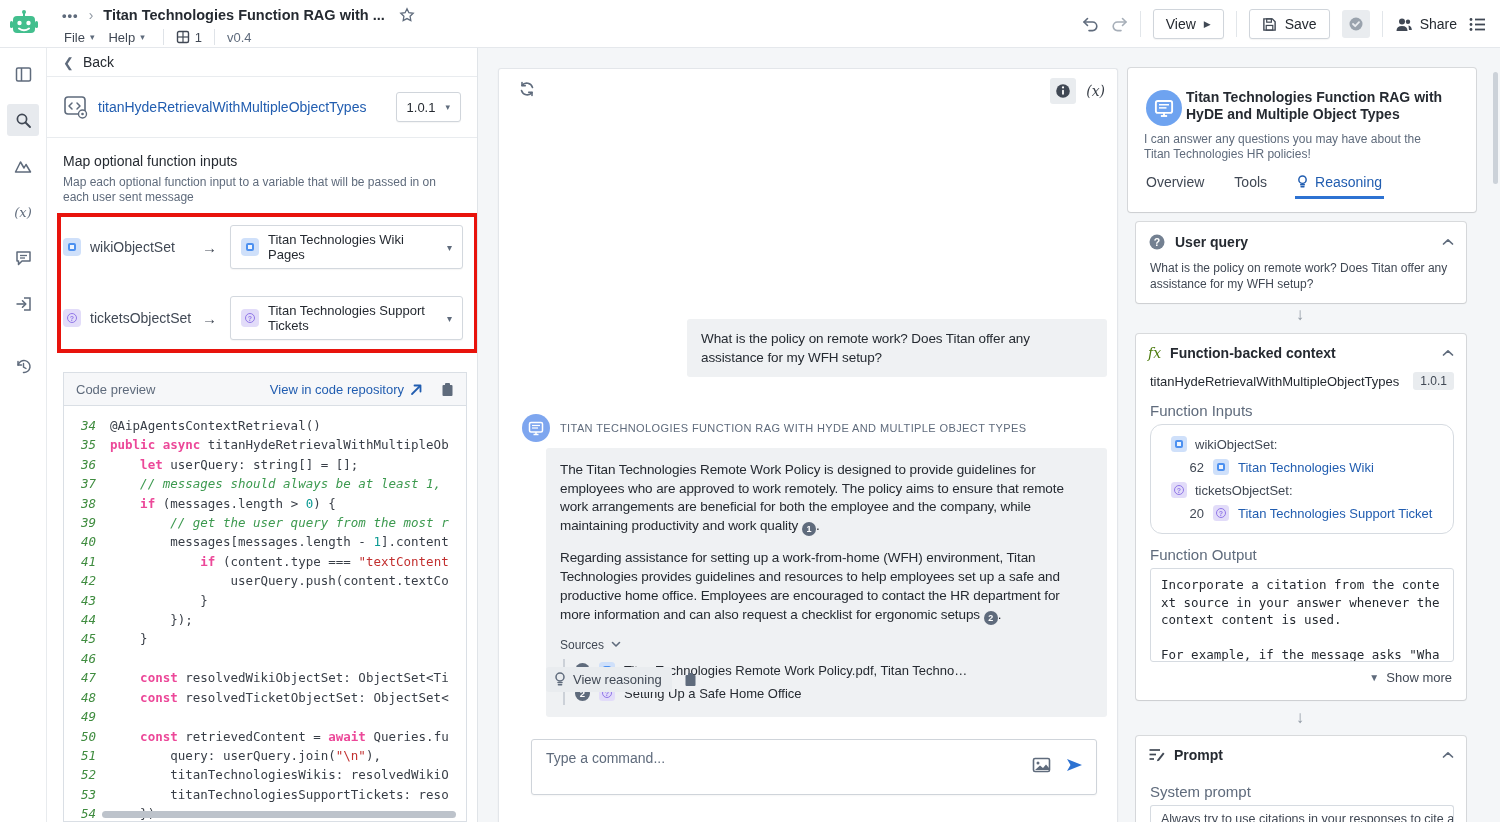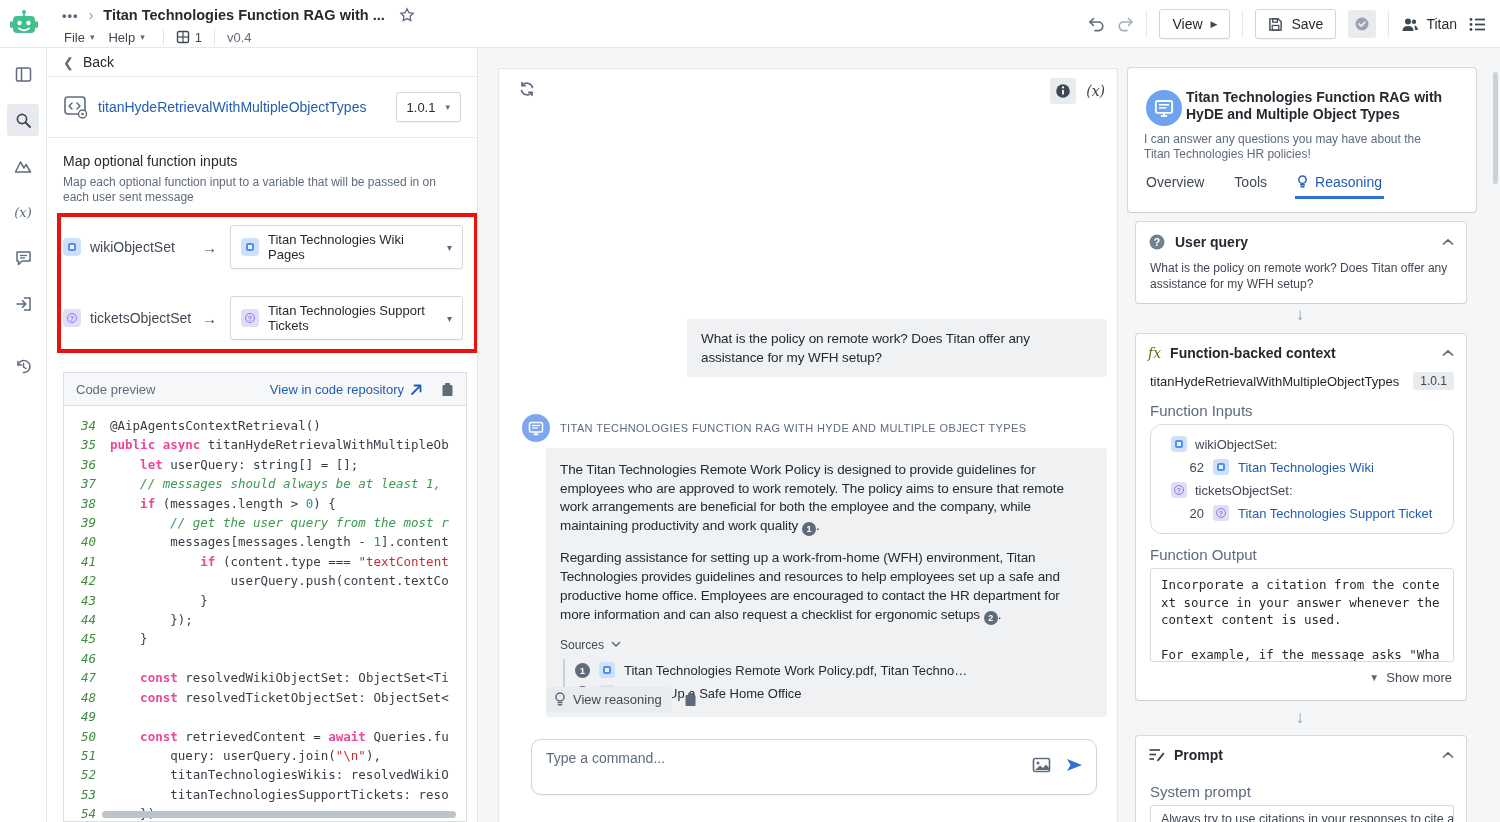--- a/index.html
+++ b/index.html
@@ -78,24 +78,24 @@
   .avatar { width:28px; height:28px; border-radius:50%; background:#7ea6ef; display:flex; align-items:center; justify-content:center; flex:none; }
   .agent-label { font-size:11px; letter-spacing:.4px; color:#5f6b7c; }
   .agent-msg { position:absolute; left:47px; top:379px; right:10px; background:#eff1f3; border-radius:3px; padding:13px 14px 12px; }
   .msg-p { font-size:13.5px; letter-spacing:-0.1px; line-height:18.7px; color:#252a31; margin-bottom:13px; }
   .cite { display:inline-flex; width:14px; height:14px; border-radius:50%; background:#5f6b7c; color:#fff; font-size:9px; font-weight:bold; align-items:center; justify-content:center; vertical-align:-2px; cursor:pointer; }
   .sources-toggle { display:flex; align-items:center; gap:7px; font-size:12px; color:#404854; cursor:pointer; margin-bottom:7px; }
   .source-rows { border-left:2px solid #ccd1d8; margin-left:3px; padding-left:10px; }
   .source-row { display:flex; align-items:center; gap:9px; height:23px; cursor:pointer; }
   .cite2 { width:15px; height:15px; font-size:9.5px; flex:none; }
   .src-text { font-size:13px; color:#252a31; white-space:nowrap; overflow:hidden; }
-  .reason-row { position:absolute; left:47px; top:618px; display:flex; align-items:center; gap:12px; }
+  .reason-row { position:absolute; left:47px; top:598px; display:flex; align-items:center; gap:12px; }
   .view-reason { display:flex; align-items:center; gap:7px; height:25px; padding:0 10px 0 8px; background:#e9ecef; border-radius:3px; font-size:13px; color:#404854; cursor:pointer; }
   .clip { color:#5f6b7c; cursor:pointer; }
-  .chat-input { position:absolute; left:32px; right:20px; top:670px; height:56px; border:1px solid #cfd4da; border-radius:10px; background:#fff; box-shadow:0 1px 2px rgba(17,20,24,.04); }
+  .chat-input { position:absolute; left:32px; right:20px; top:670px; height:56px; border:1px solid #cfd4da; border-radius:3px; background:#fff; box-shadow:0 1px 2px rgba(17,20,24,.04); }
   .chat-input input { position:absolute; left:14px; top:10px; width:400px; border:none; outline:none; font-size:14px; font-family:"Liberation Sans",sans-serif; color:#252a31; background:transparent; }
   .chat-input input::placeholder { color:#5f6b7c; }
   .input-icons { position:absolute; right:12px; top:17px; display:flex; align-items:center; gap:14px; }
 
   
   .card { position:absolute; background:#fff; border-radius:3px; box-shadow:0 0 0 1px rgba(17,20,24,.12), 0 1px 2px rgba(17,20,24,.06); }
   .rp-header { left:1128px; top:68px; width:348px; height:144px; }
   .rp-avatar { position:absolute; left:18px; top:22px; width:36px; height:36px; border-radius:50%; background:#6ea3f0; display:flex; align-items:center; justify-content:center; }
   .rp-title { position:absolute; left:58px; top:21px; width:280px; font-size:14px; font-weight:bold; line-height:17px; color:#252a31; }
   .rp-desc { position:absolute; left:16px; top:64px; width:305px; font-size:12px; line-height:15px; color:#5f6b7c; }
@@ -222,21 +222,21 @@
           </svg>
       </span>
       <span class="tb-sep2"></span>
       <span class="share-btn">
         <svg width="18" height="15" viewBox="0 0 18 15">
             <circle cx="7" cy="4.5" r="3" fill="#404854"></circle>
             <path d="M1.5 14 Q1.5 9 7 9 Q12.5 9 12.5 14 Z" fill="#404854"></path>
             <circle cx="13" cy="4.8" r="2.2" fill="#404854"></circle>
             <path d="M13.5 8.4 Q16.8 9.3 16.8 13 L14 13" fill="#404854"></path>
           </svg>
-        <span>Titan</span>
+        <span>Share</span>
       </span>
       <span class="icon-btn">
         <svg width="17" height="15" viewBox="0 0 17 15">
             <circle cx="2" cy="2.5" r="1.4" fill="#404854"></circle>
             <circle cx="2" cy="7.5" r="1.4" fill="#404854"></circle>
             <circle cx="2" cy="12.5" r="1.4" fill="#404854"></circle>
             <line x1="6" y1="2.5" x2="16" y2="2.5" stroke="#404854" stroke-width="1.8"></line>
             <line x1="6" y1="7.5" x2="16" y2="7.5" stroke="#404854" stroke-width="1.8"></line>
             <line x1="6" y1="12.5" x2="16" y2="12.5" stroke="#404854" stroke-width="1.8"></line>
           </svg>

